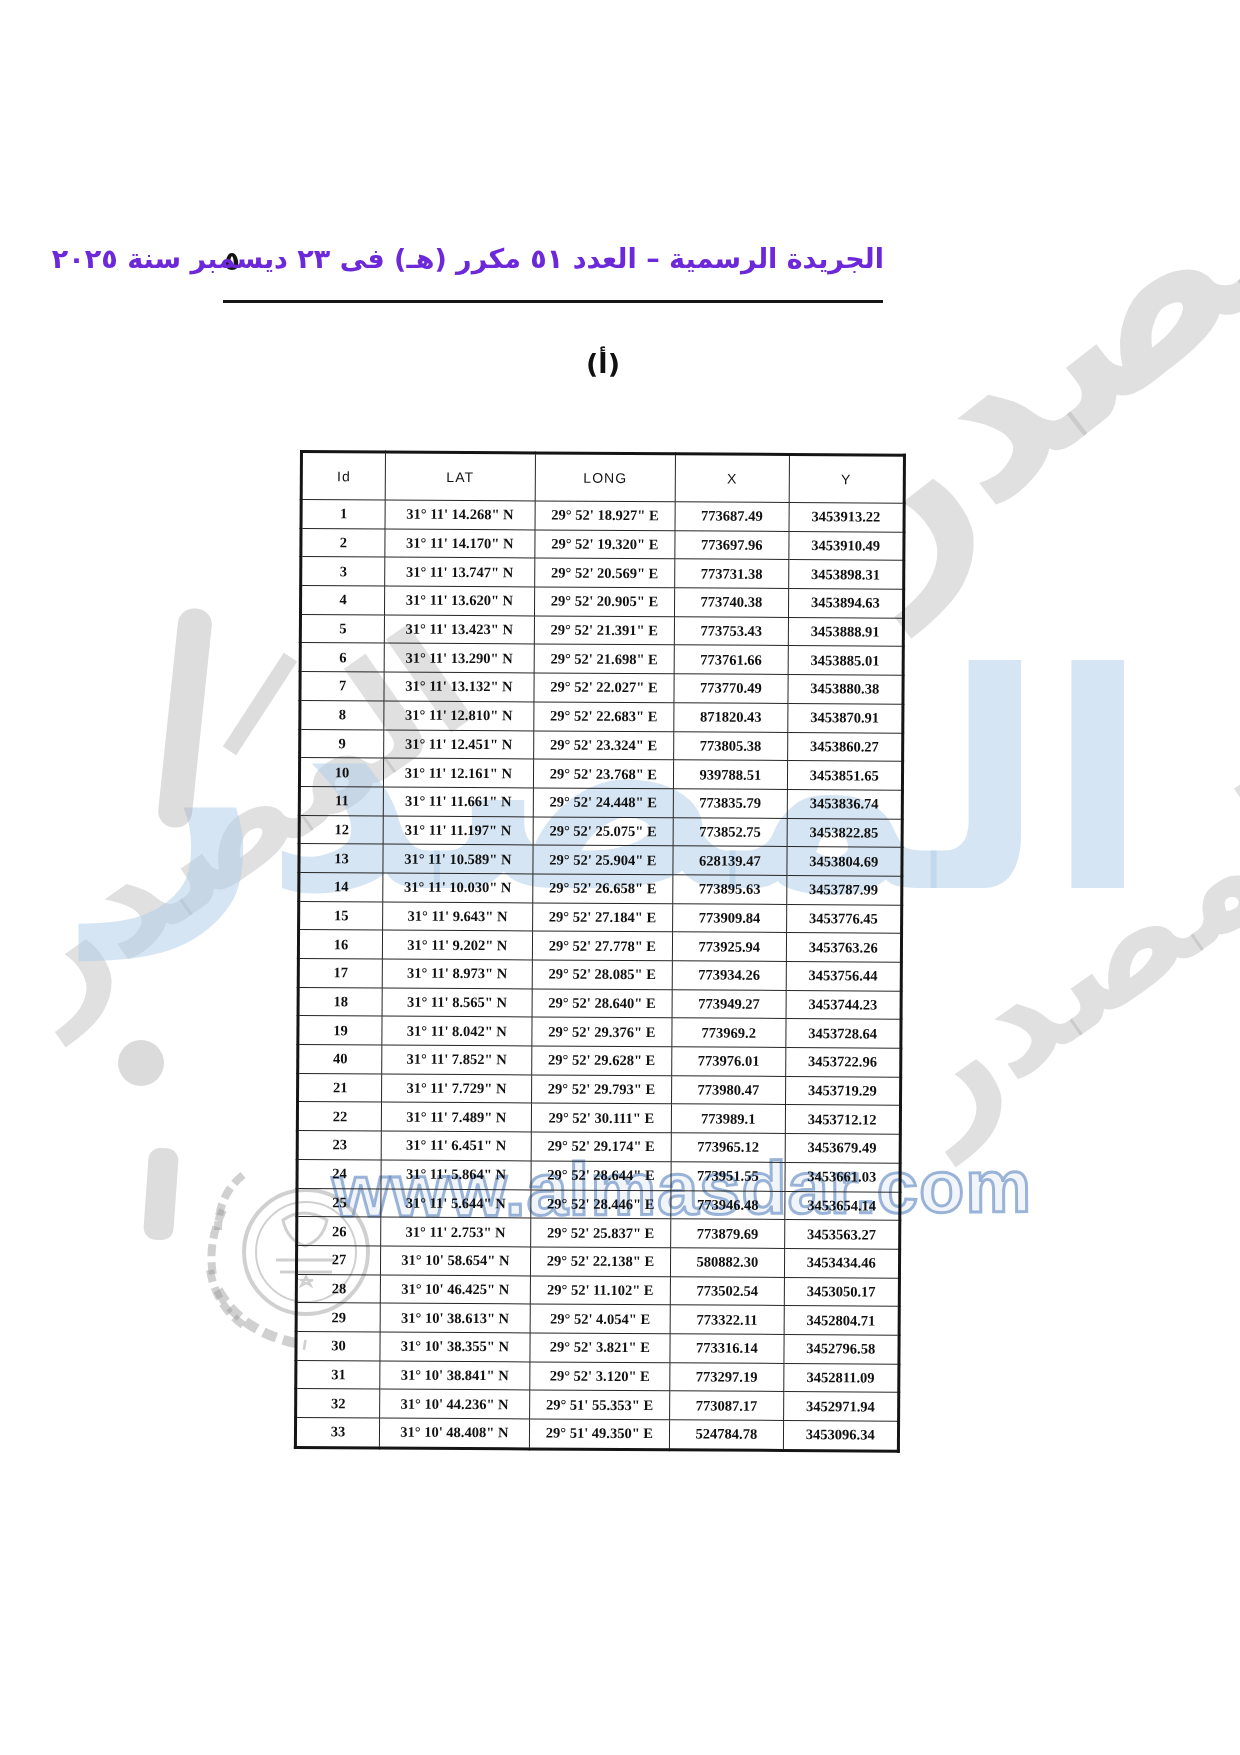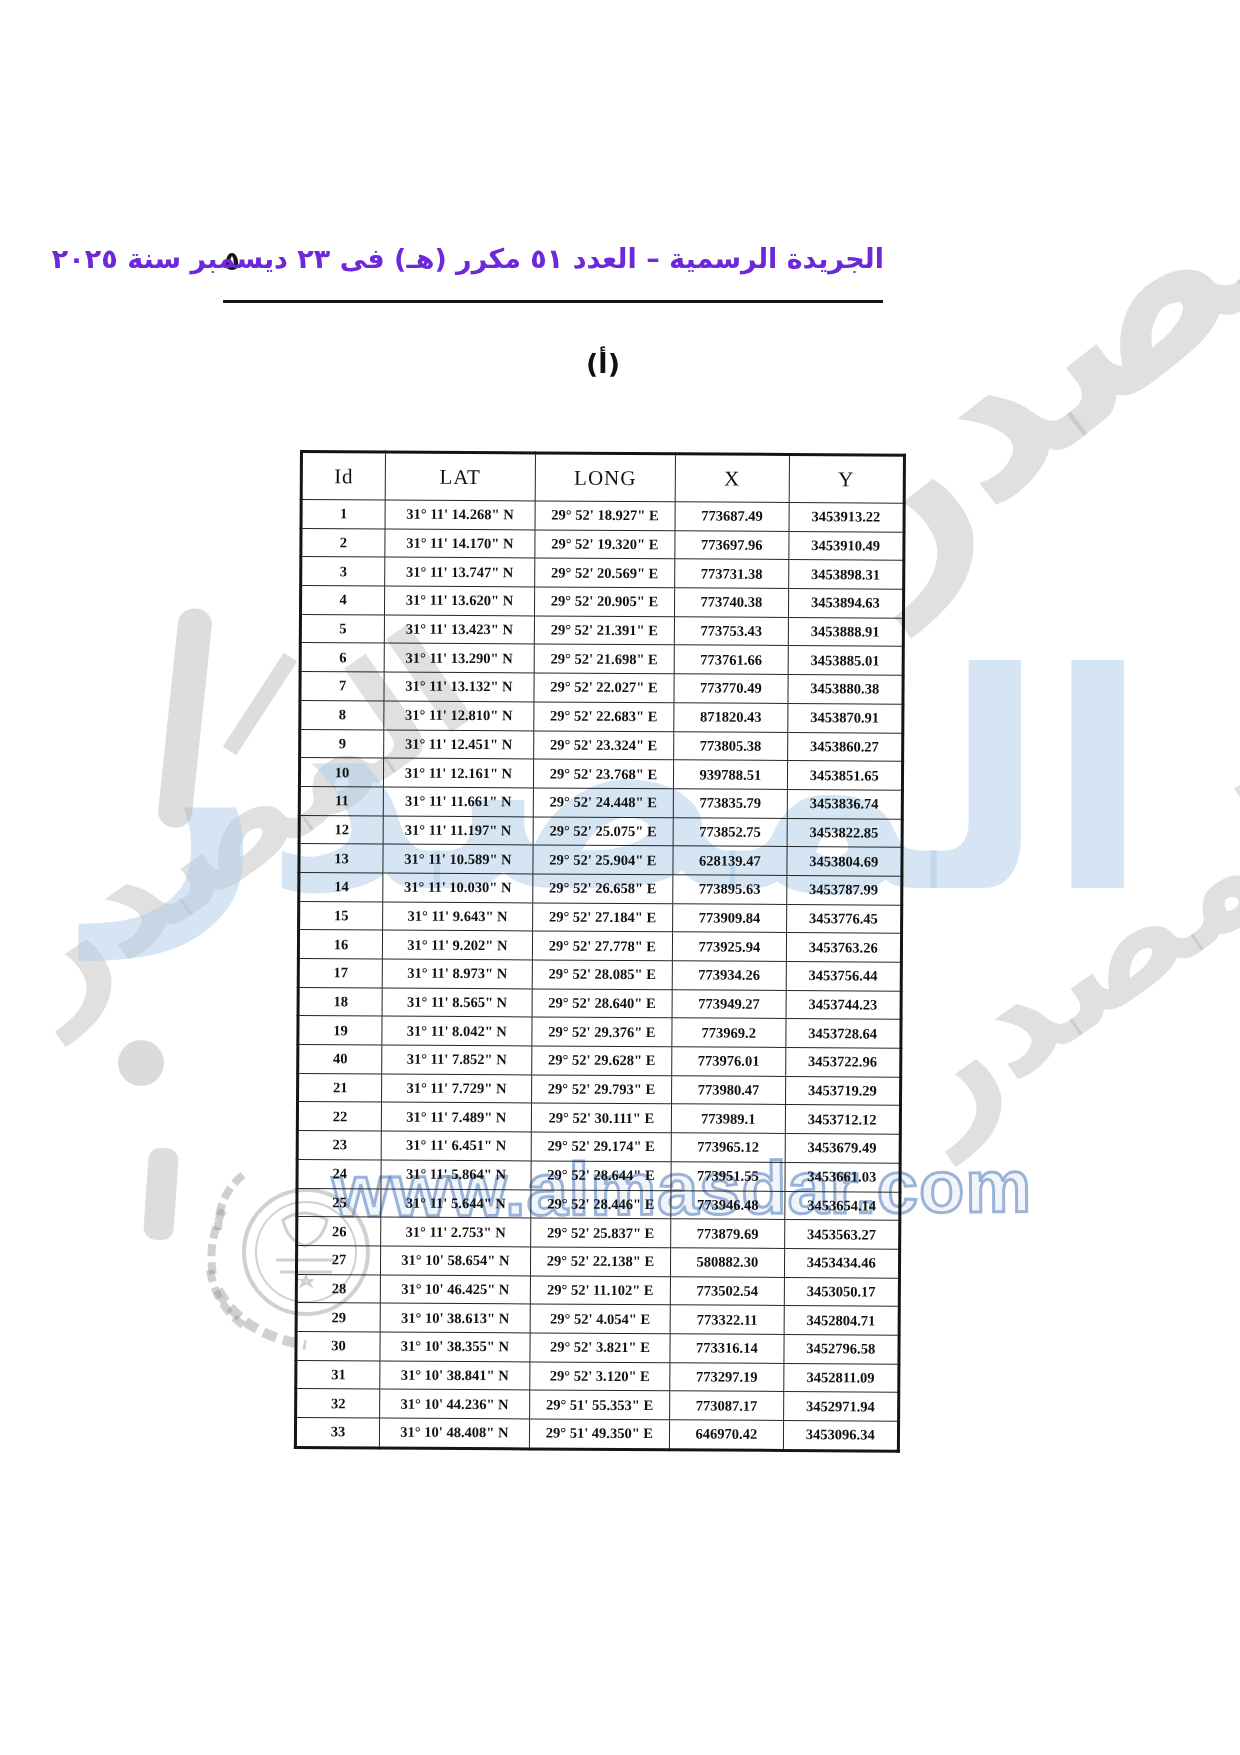--- a/index.html
+++ b/index.html
@@ -103,24 +103,24 @@
   }
   table.coords th, table.coords td {
     border:1.6px solid #262626;
     text-align:center;
     vertical-align:middle;
     padding:0;
     color:#101010;
   }
   table.coords th {
     height:46px;
-    font-size:21px;
+    font-size:14px;
     font-weight:normal;
     letter-spacing:1px;
-    font-family:Liberation Serif, serif;
+    font-family:Liberation Sans, sans-serif;
   }
   table.coords td {
     height:27.7px;
     font-size:14.5px;
     font-weight:bold;
     font-family:"Liberation Serif", serif;
     white-space:nowrap;
   }
 </style>
 </head>
@@ -405,19 +405,19 @@
           <td>32</td>
           <td>31° 10' 44.236" N</td>
           <td>29° 51' 55.353" E</td>
           <td>773087.17</td>
           <td>3452971.94</td>
         </tr>
         <tr>
           <td>33</td>
           <td>31° 10' 48.408" N</td>
           <td>29° 51' 49.350" E</td>
-          <td>646970.42</td>
+          <td>524784.78</td>
           <td>3453096.34</td>
         </tr>
       </tbody>
   </table>
 
 </div>
 
 </body></html>

